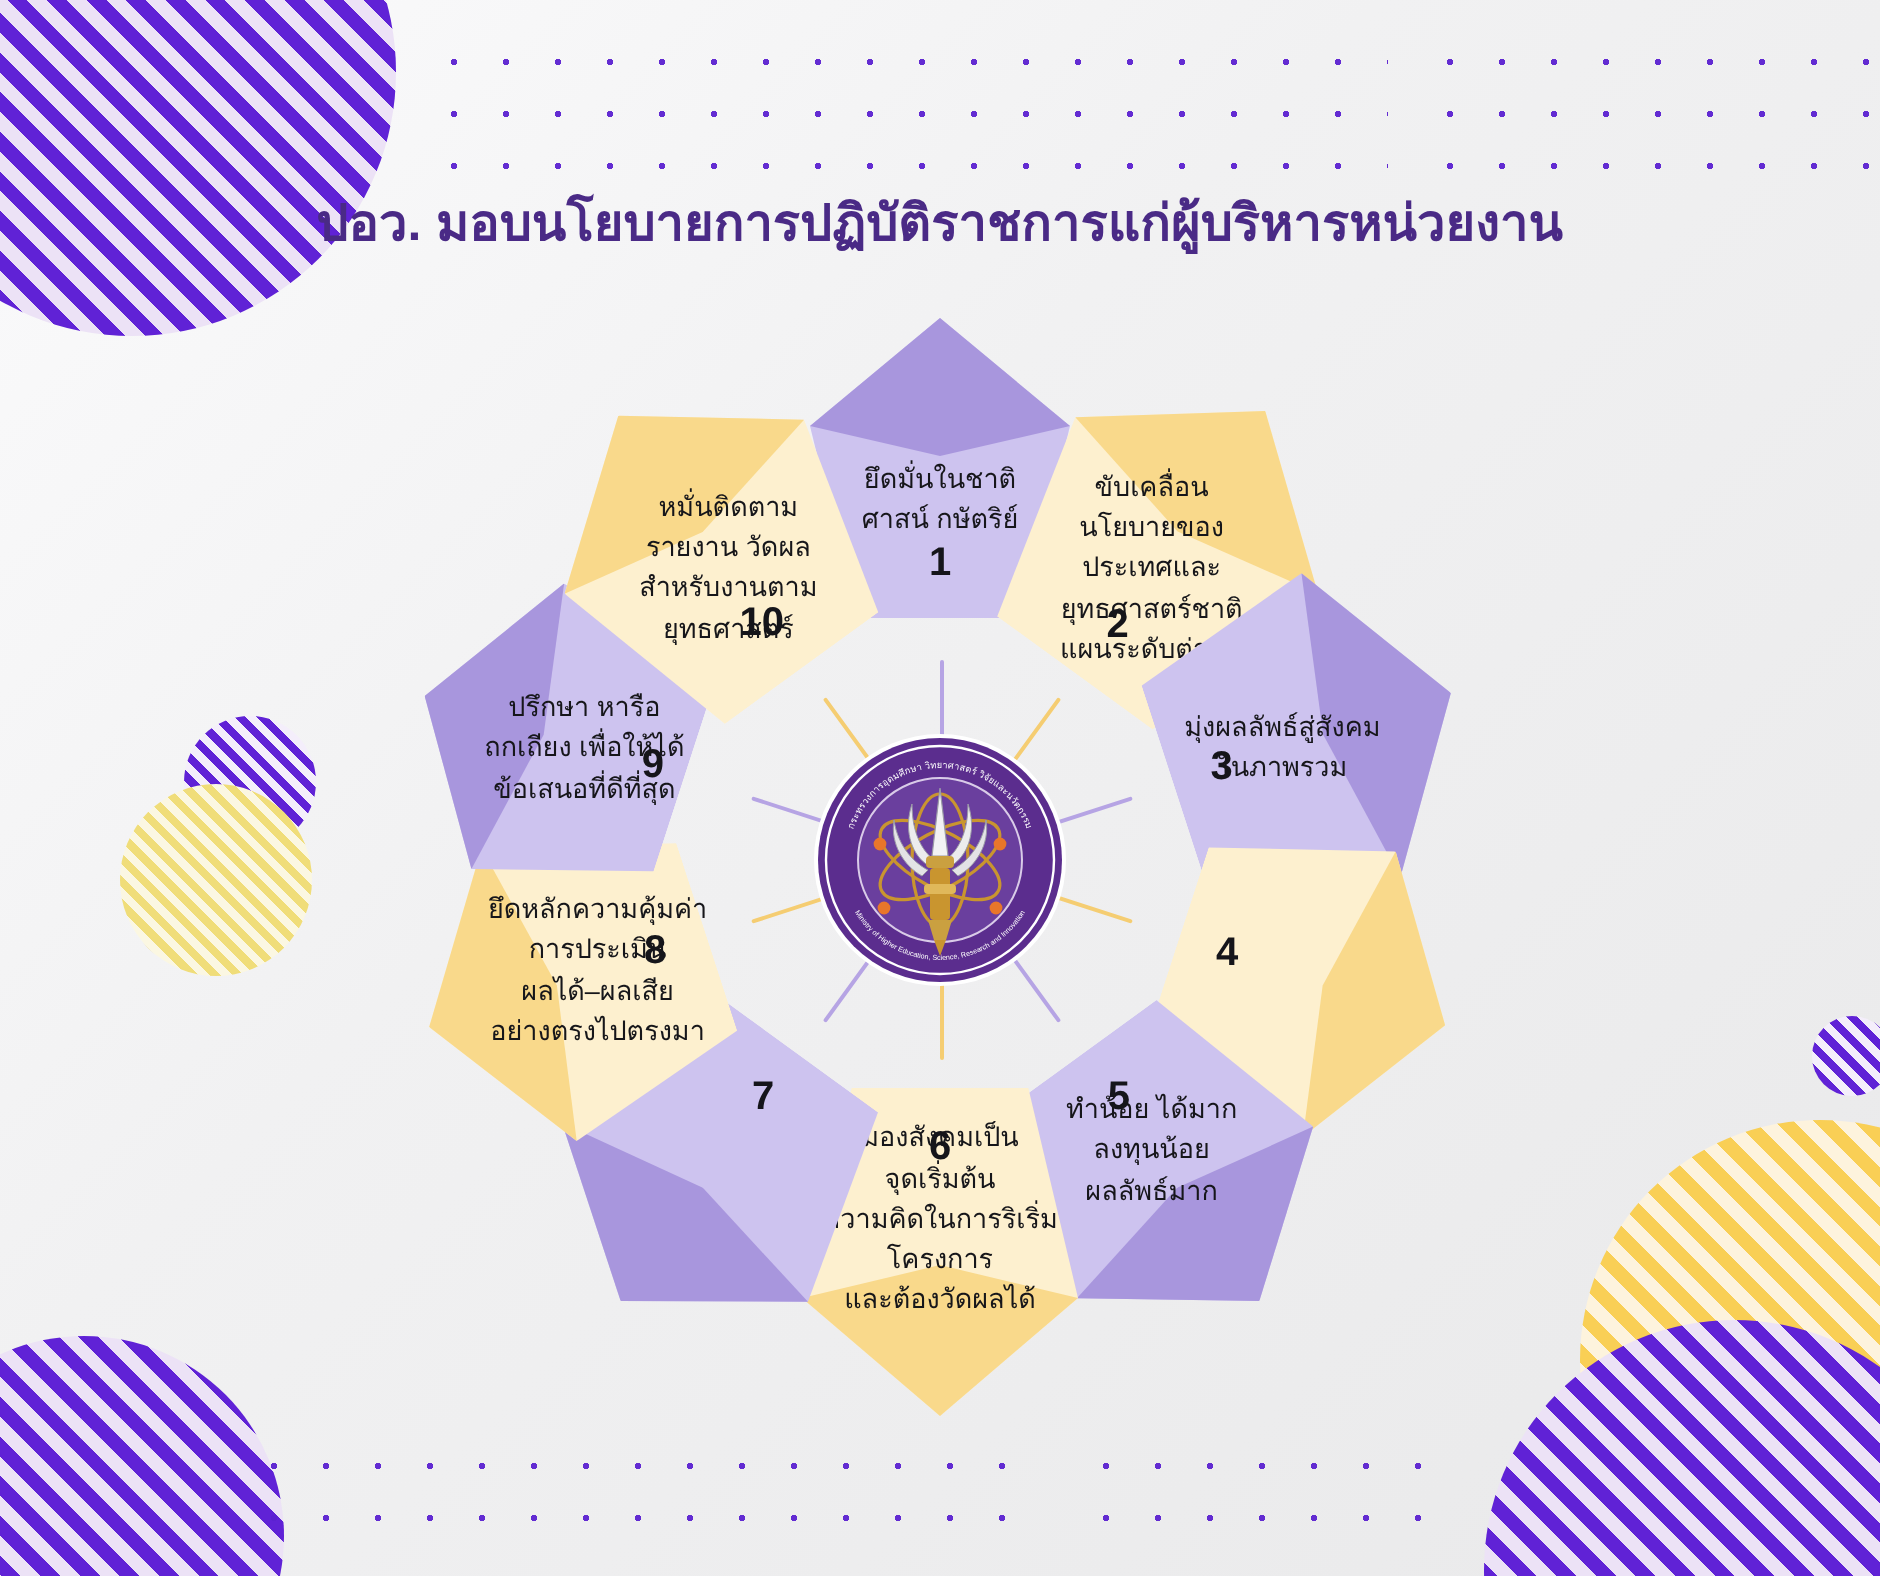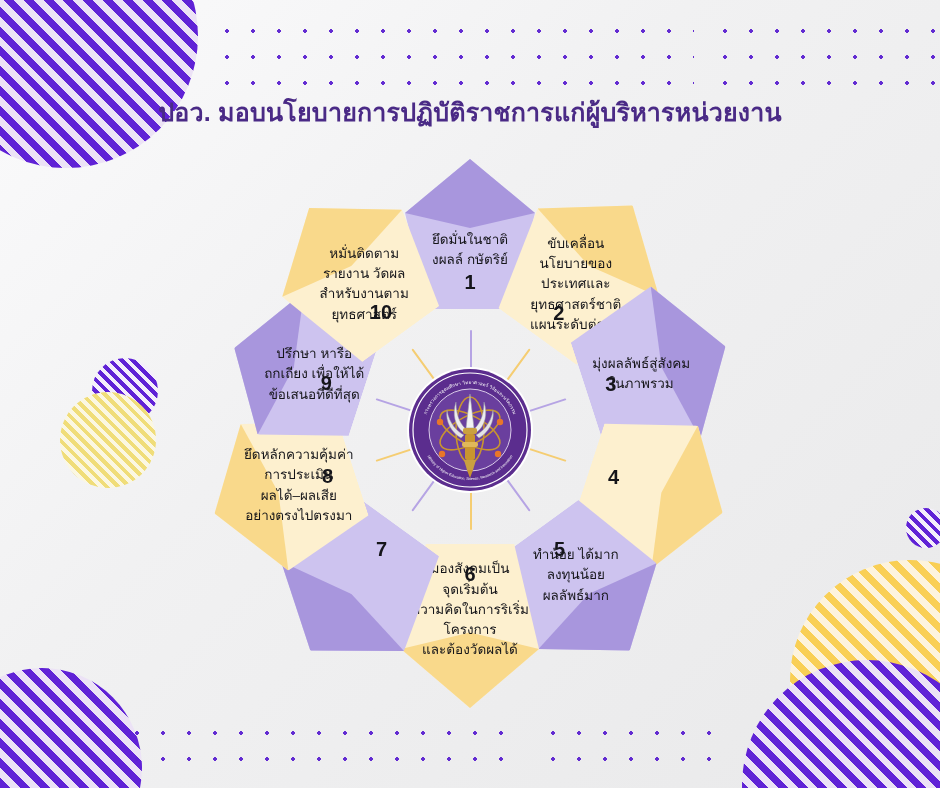--- a/index.html
+++ b/index.html
@@ -162,21 +162,21 @@
         <div class="spoke y" style="height: 100px; transform: rotate(432deg); top: 270px; left: 290px; transform-origin: 1px 0px;"></div>
         <div class="spoke p" style="height: 100px; transform: rotate(468deg); top: 270px; left: 290px; transform-origin: 1px 0px;"></div>
         <div class="spoke y" style="height: 100px; transform: rotate(504deg); top: 270px; left: 290px; transform-origin: 1px 0px;"></div>
       </div>
     <div id="nodes">
         <div class="pent" style="left: 290px; top: 74px; width: 130px; height: 150px;">
           <div class="shape purple" style="transform: rotate(0deg);"></div>
           <div class="wedge purple" style="transform: rotate(0deg); clip-path: polygon(50% 0%, 100% 36%, 50% 46%, 0% 36%);"></div>
           <div class="txt" style="transform: translate(0px, 16px);">
             <div>ยึดมั่นในชาติ</div>
-            <div>งผลล์ กษัตริย์</div>
+            <div>ศาสน์ กษัตริย์</div>
           </div>
         </div>
         <div class="num" style="left: 290px; top: 122px;">1</div>
         <div class="pent" style="left: 405.206px; top: 111.433px; width: 150px; height: 162px; justify-content: center;">
           <div class="shape cream" style="transform: rotate(36deg);"></div>
           <div class="wedge cream" style="transform: rotate(36deg); clip-path: polygon(50% 0%, 100% 36%, 50% 46%, 0% 36%);"></div>
           <div class="txt" style="transform: translate(-9.4px, 12.9px);">
             <div>ขับเคลื่อน</div>
             <div>นโยบายของ</div>
             <div>ประเทศและ</div>
@@ -230,21 +230,21 @@
           <div class="shape cream" style="transform: rotate(252deg);"></div>
           <div class="wedge cream" style="transform: rotate(252deg); clip-path: polygon(50% 0%, 100% 36%, 50% 46%, 0% 36%);"></div>
           <div class="txt" style="transform: translate(15.2px, -4.9px);">
             <div>ยึดหลักความคุ้มค่า</div>
             <div>การประเมิน</div>
             <div>ผลได้–ผลเสีย</div>
             <div>อย่างตรงไปตรงมา</div>
           </div>
         </div>
         <div class="num" style="left: 147.532px; top: 316.13px;">8</div>
-        <div class="pent" style="left: 119px; top: 209.433px; width: 150px; height: 136px;">
+        <div class="pent" style="left: 97px; top: 209.433px; width: 150px; height: 136px;">
           <div class="shape purple" style="transform: rotate(288deg);"></div>
           <div class="wedge purple" style="transform: rotate(288deg); clip-path: polygon(50% 0%, 100% 36%, 50% 46%, 0% 36%);"></div>
           <div class="txt" style="transform: translate(15.2px, 4.9px);">
             <div>ปรึกษา หารือ</div>
             <div>ถกเถียง เพื่อให้ได้</div>
             <div>ข้อเสนอที่ดีที่สุด</div>
           </div>
         </div>
         <div class="num" style="left: 146.39px; top: 222.881px;">9</div>
         <div class="pent" style="left: 174.794px; top: 111.433px; width: 148px; height: 156px;">

